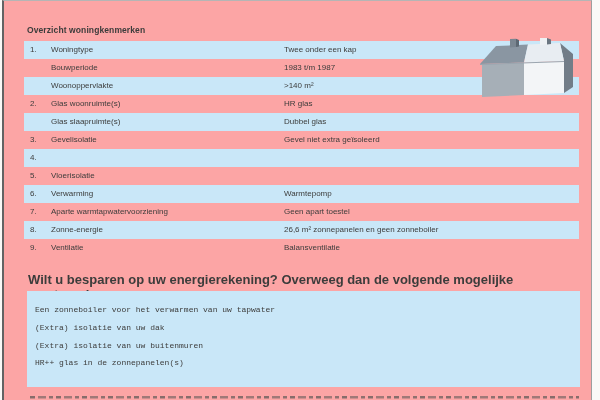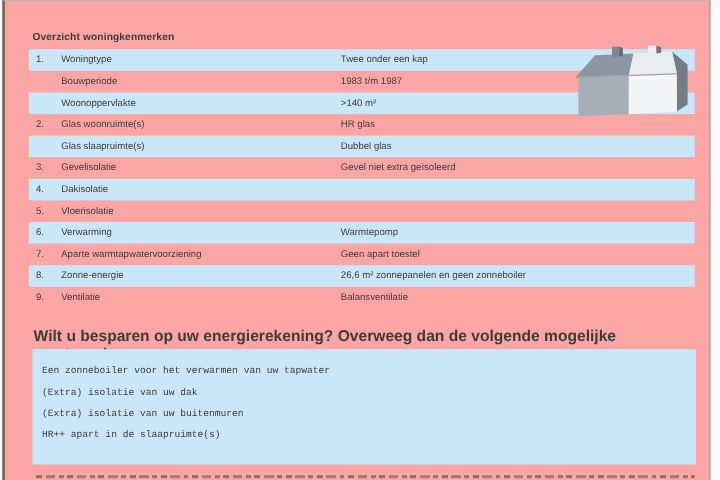--- a/index.html
+++ b/index.html
@@ -97,21 +97,20 @@
         <span class="label">Glas slaapruimte(s)</span>
         <span class="value">Dubbel glas</span>
       </div>
       <div class="row">
         <span class="num">3.</span>
         <span class="label">Gevelisolatie</span>
         <span class="value">Gevel niet extra geïsoleerd</span>
       </div>
       <div class="row blue">
         <span class="num">4.</span>
-        <span class="label">Dakisolatie</span>
       </div>
       <div class="row">
         <span class="num">5.</span>
         <span class="label">Vloerisolatie</span>
       </div>
       <div class="row blue">
         <span class="num">6.</span>
         <span class="label">Verwarming</span>
         <span class="value">Warmtepomp</span>
       </div>
@@ -152,18 +151,18 @@
 
     <polygon points="4,26 88,23 88,24 4,27" fill="#9aa5af"></polygon>
   </svg>
 
   <div class="advice-heading">Wilt u besparen op uw energierekening? Overweeg dan de volgende mogelijke maatregelen:</div>
 
   <div class="advice-box" id="advice-box">
       <div class="advice-item">Een zonneboiler voor het verwarmen van uw tapwater</div>
       <div class="advice-item">(Extra) isolatie van uw dak</div>
       <div class="advice-item">(Extra) isolatie van uw buitenmuren</div>
-      <div class="advice-item">HR++ apart in de slaapruimte(s)</div>
+      <div class="advice-item">HR++ glas in de zonnepanelen(s)</div>
     </div>
 
   <div class="cutoff-line"></div>
 
 </div>
 
 </body></html>

